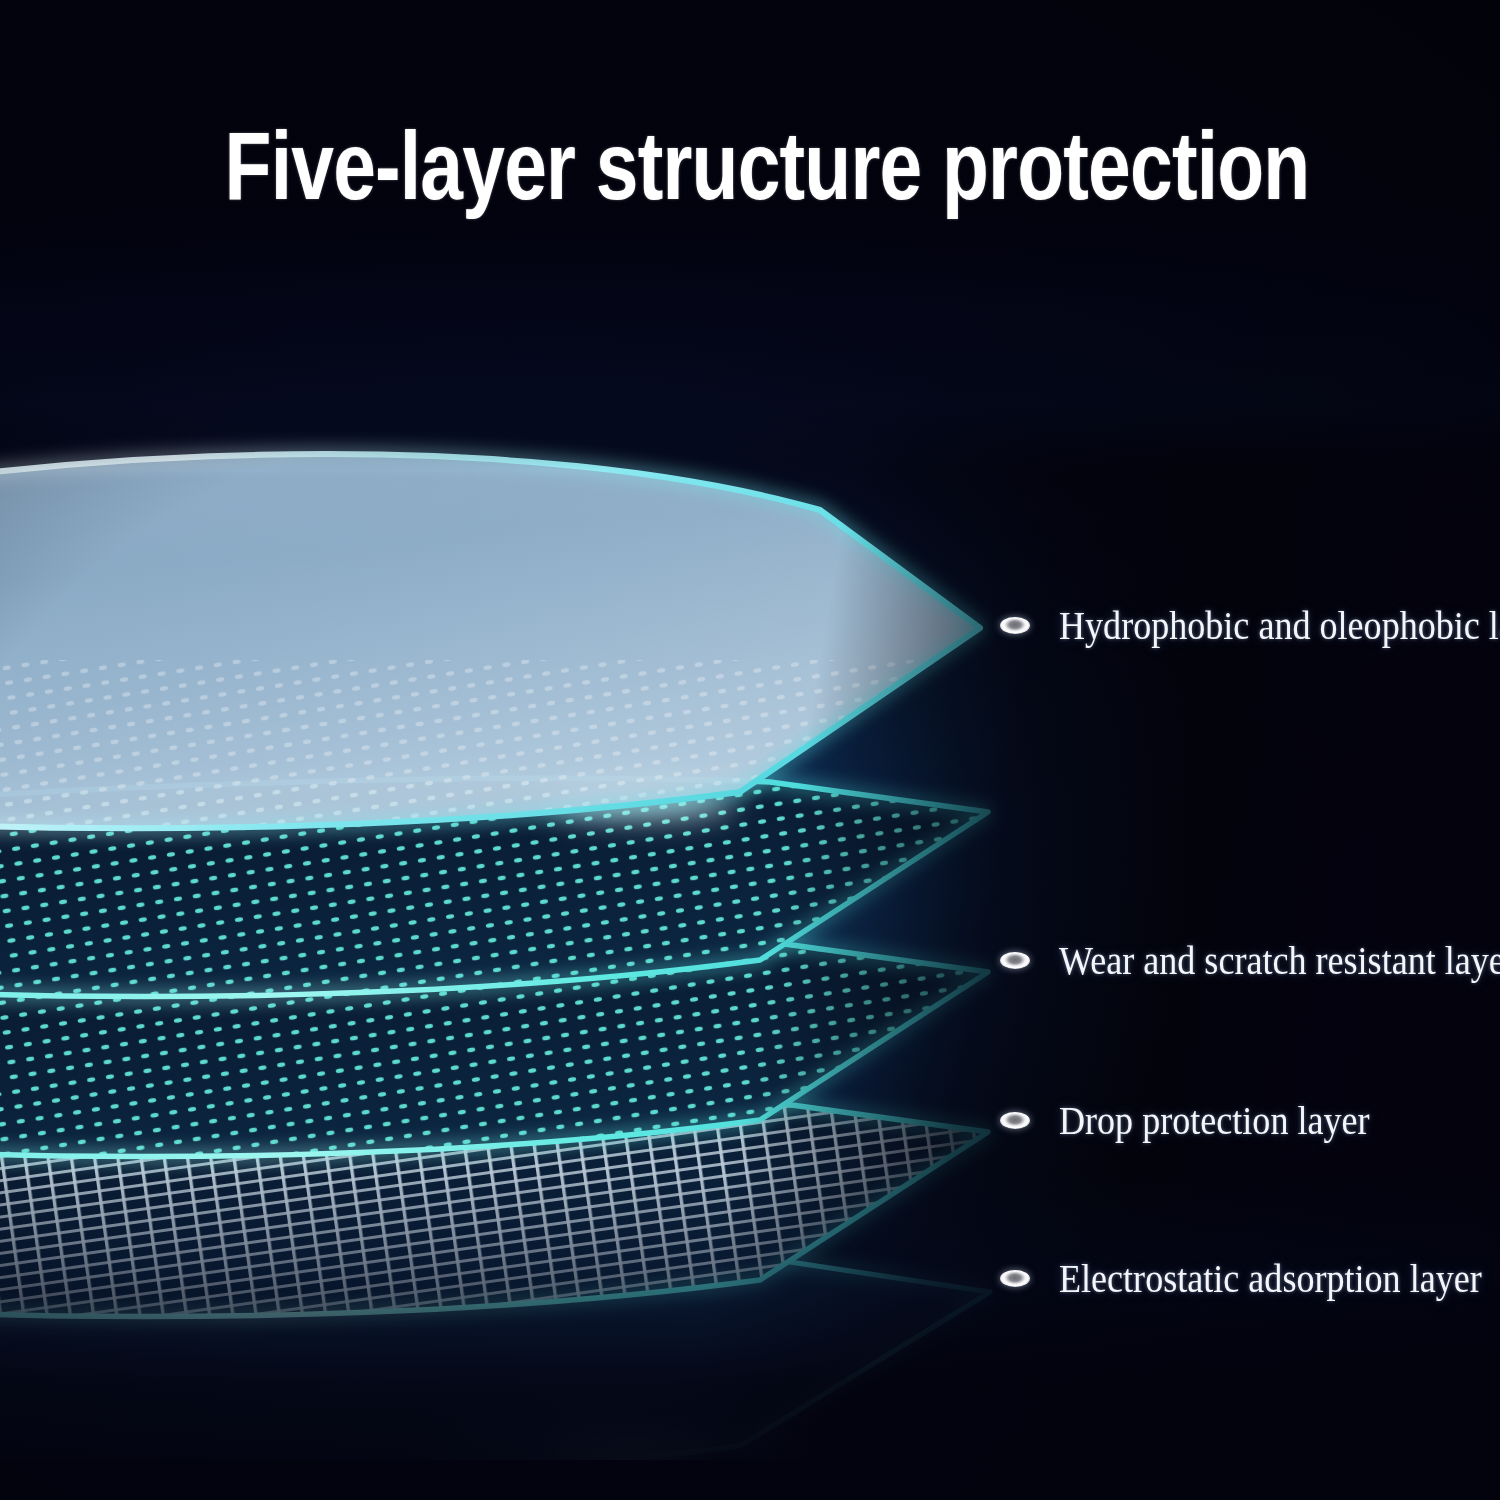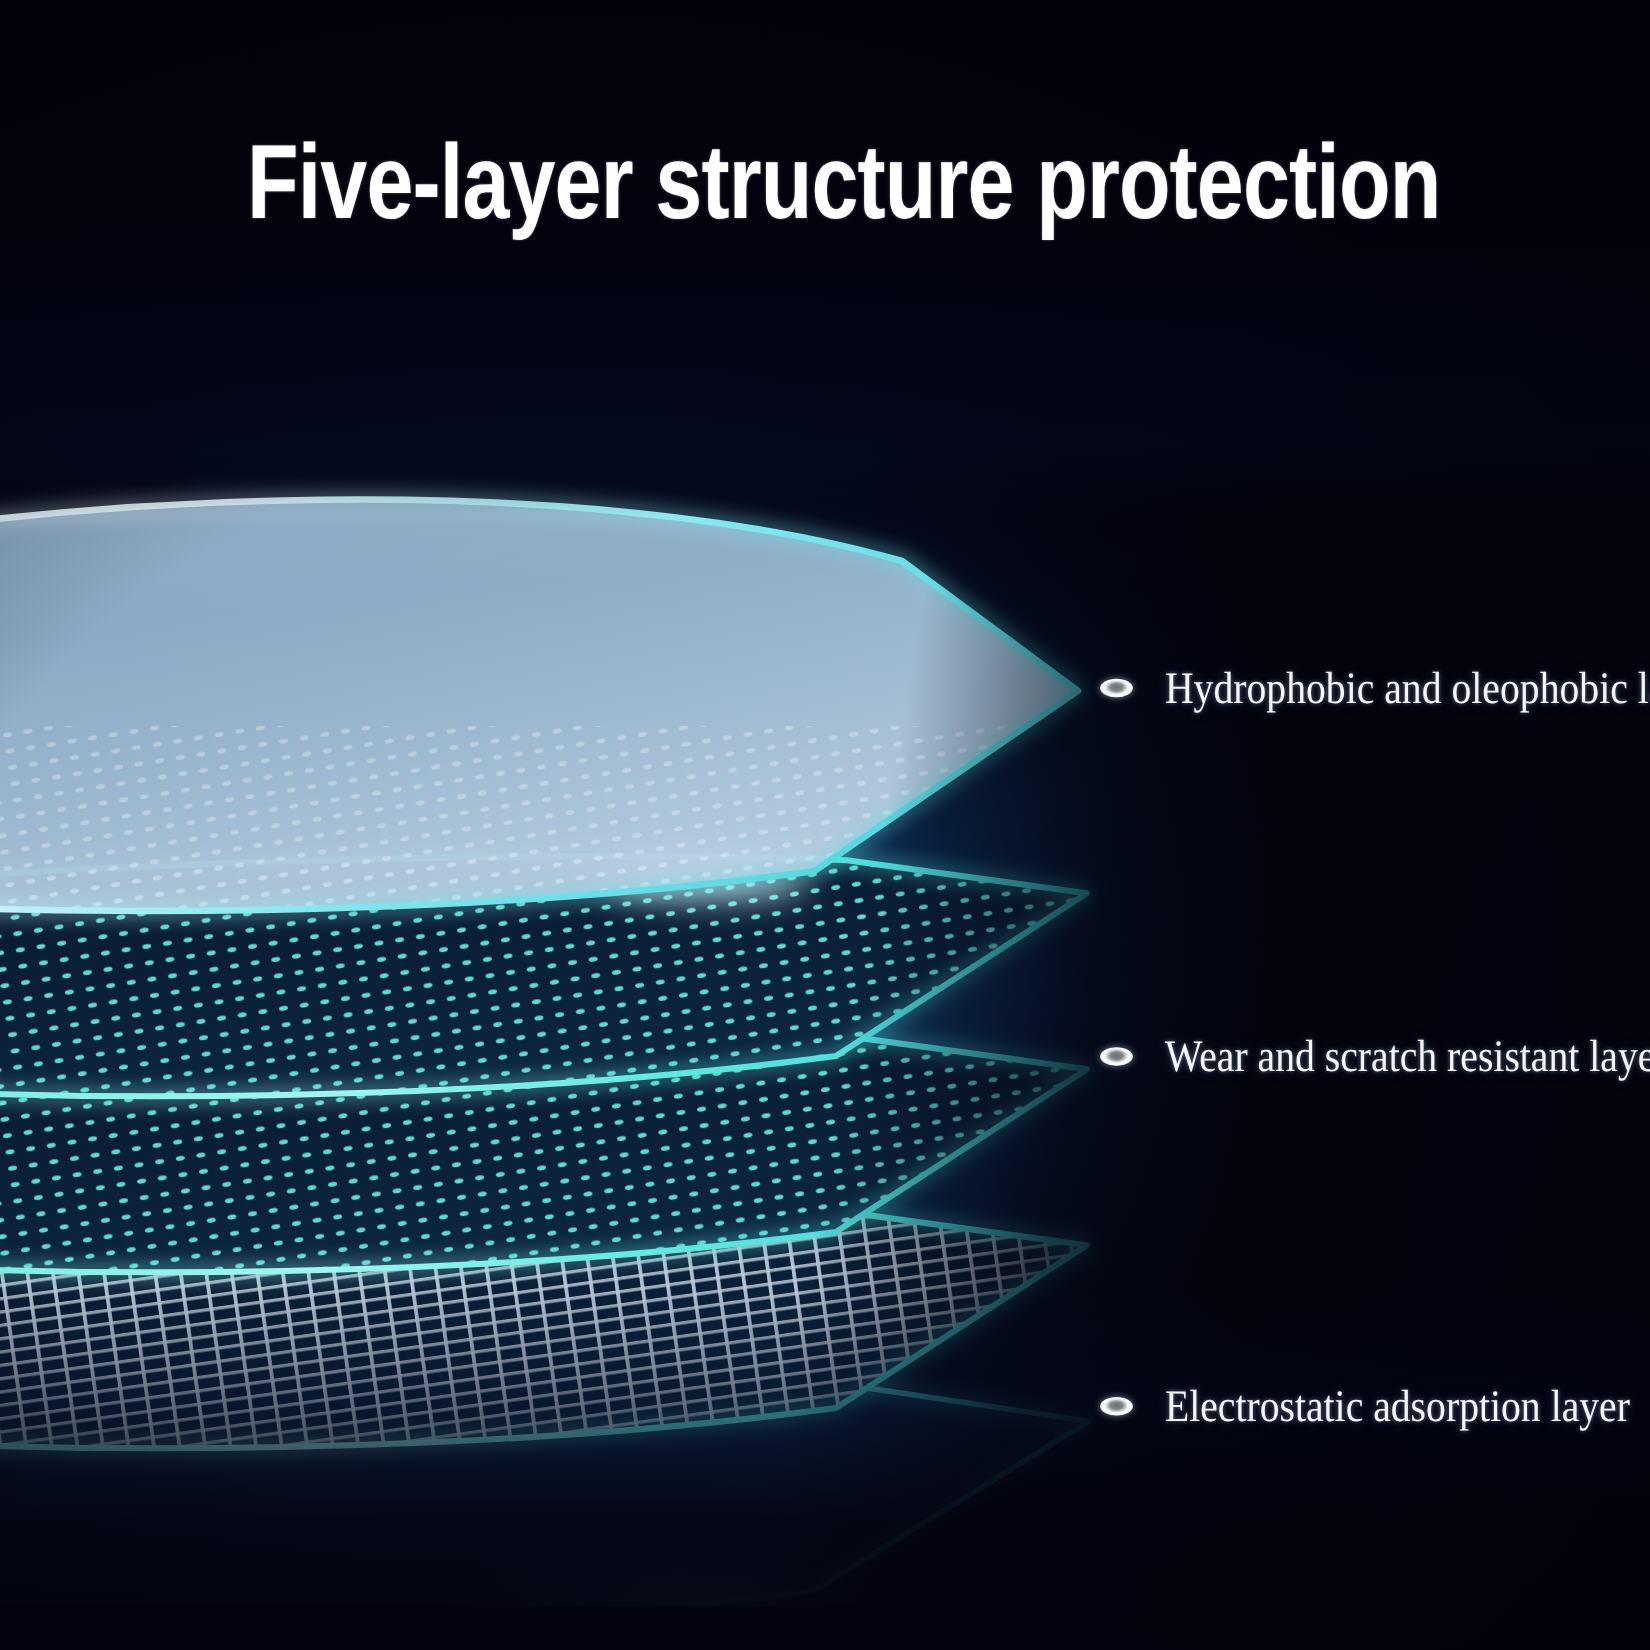--- a/index.html
+++ b/index.html
@@ -228,20 +228,24 @@
       <span class="bullet"></span>
       <span class="label-text">Hydrophobic and oleophobic layer</span>
     </div>
 
 
     <div class="label-row" style="top:934px">
       <span class="bullet"></span>
       <span class="label-text">Wear and scratch resistant layer</span>
     </div>
 
+    <div class="label-row" style="top:1094px">
+      <span class="bullet"></span>
+      <span class="label-text">Drop protection layer</span>
+    </div>
 
     <div class="label-row" style="top:1252px">
       <span class="bullet"></span>
       <span class="label-text">Electrostatic adsorption layer</span>
     </div>
 
   </div>
 
 </div>
 

